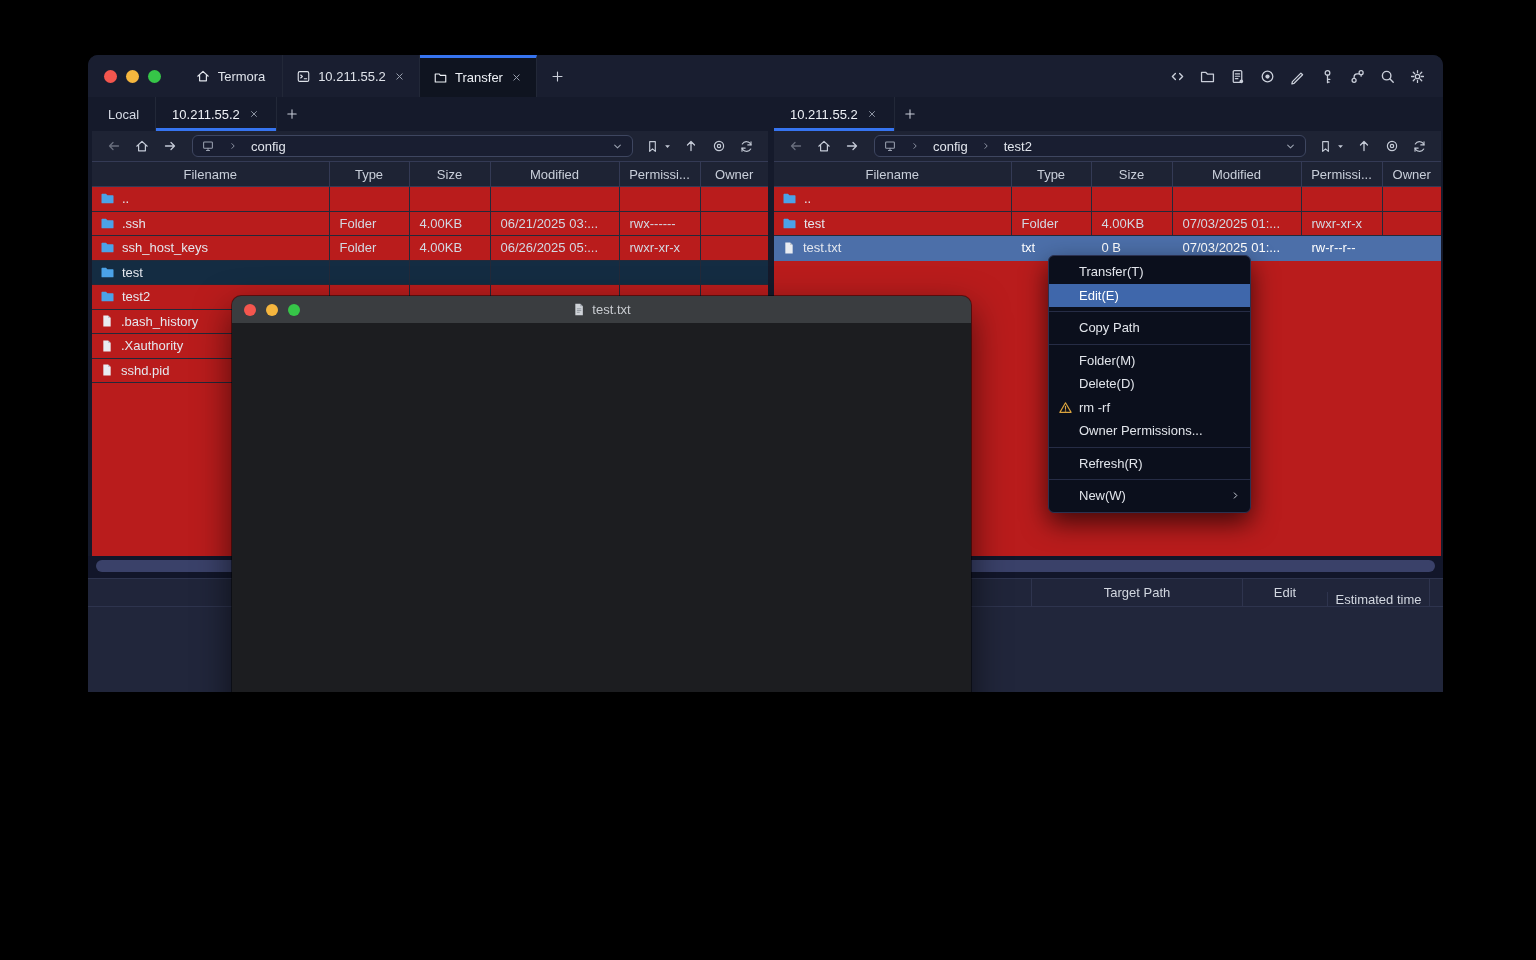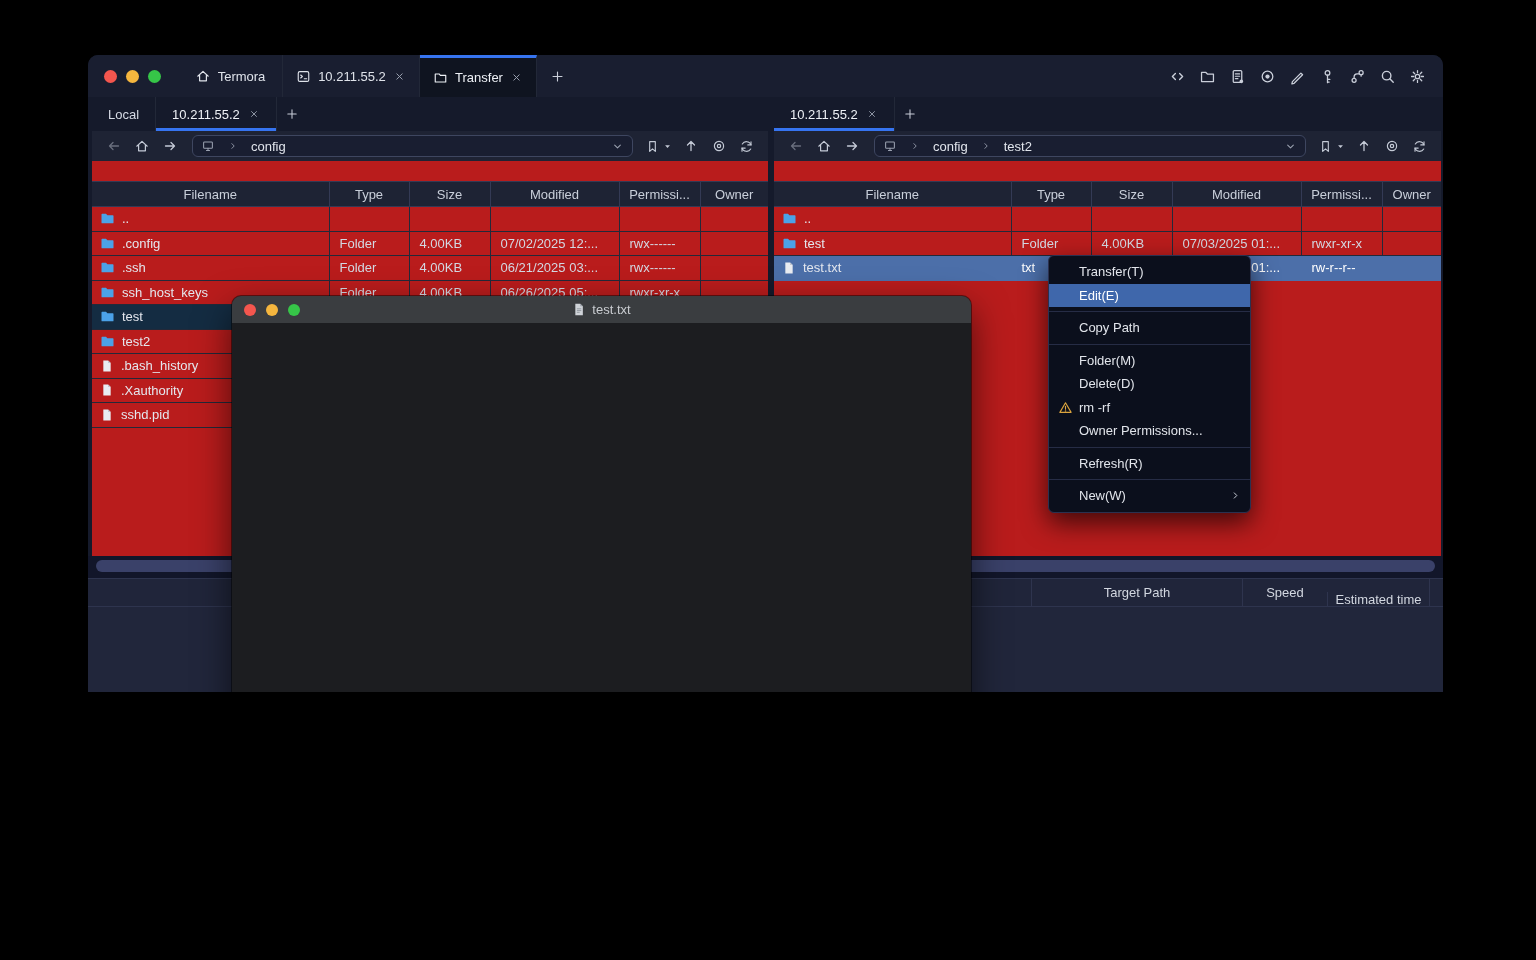--- a/index.html
+++ b/index.html
@@ -37,21 +37,21 @@
   .ptoolbar{height:30px;background:#1e2334;display:flex;align-items:center;padding:0 8px;flex:none;}
   .tbtn{display:flex;align-items:center;justify-content:center;color:#c4cad6;padding:0 6px;}
   .tbtn.dim{opacity:.45;}
   .pathbar{flex:1;height:22px;margin:0 8px;background:#191e31;border:1px solid #3e4660;border-radius:6px;
            display:flex;align-items:center;gap:13px;padding:0 8px;font-size:13px;color:#e1e5ec;min-width:0;}
   .pathbar .muted{color:#9aa1b0;display:flex;align-items:center;}
   .pathbar .sp{flex:1;}
   .bmgroup{display:flex;align-items:center;gap:2px;color:#c4cad6;padding:0 4px;}
 
   
-  .ftable{border-collapse:collapse;table-layout:fixed;width:100%;font-size:13px;color:#d3d8e2;margin-top:20px;}
+  .ftable{border-collapse:collapse;table-layout:fixed;width:100%;font-size:13px;color:#d3d8e2;}
   .ftable th{height:25px;font-weight:400;color:#c9cfda;text-align:center;
              border:1px solid #343a55;border-left:none;background:#1e2334;overflow:hidden;white-space:nowrap;}
   .ftable th:last-child{border-right:none;}
   .ftable td{height:24.5px;border-bottom:1px solid #232939;border-right:1px solid #232939;
              padding:0 0 0 10px;overflow:hidden;white-space:nowrap;}
   .ftable td:last-child{border-right:none;}
   .nmwrap{display:flex;align-items:center;gap:7px;min-width:0;}
   .ftable td.c-name{padding-left:8px;color:#e4e7ee;}
   tr.sel td{background:#4c6fa9;color:#fff;border-color:#4c6fa9;}
   tr.sel-inactive td{background:#142c42;border-top:1px solid #44719f;}
@@ -384,35 +384,20 @@
                 <td></td>
                 <td></td>
                 <td></td>
             </tr>
             <tr>
               <td class="c-name">
                   <div class="nmwrap">
                     <svg class="ic" width="15" height="15">
                       <use href="#i-dir"></use>
                     </svg>
-                    <span>.config</span>
-                  </div>
-                </td>
-              <td>Folder</td>
-                <td>4.00KB</td>
-                <td>07/02/2025 12:...</td>
-                <td>rwx------</td>
-                <td></td>
-            </tr>
-            <tr>
-              <td class="c-name">
-                  <div class="nmwrap">
-                    <svg class="ic" width="15" height="15">
-                      <use href="#i-dir"></use>
-                    </svg>
                     <span>.ssh</span>
                   </div>
                 </td>
               <td>Folder</td>
                 <td>4.00KB</td>
                 <td>06/21/2025 03:...</td>
                 <td>rwx------</td>
                 <td></td>
             </tr>
             <tr>
@@ -660,21 +645,21 @@
       </div>
     </div>
 
     <div class="hscroll">
       <div class="hthumb"></div>
     </div>
 
     <div class="transfer-header">
       <div class="th-fill"></div>
       <div class="th-col th-c1">Target Path</div>
-      <div class="th-col th-c2">Speed</div>
+      <div class="th-col th-c2">Edit</div>
       <div class="th-col th-c3">Estimated time</div>
       <div class="th-gutter"></div>
     </div>
     <div class="bottom-area">
       <div class="vline"></div>
     </div>
     <div class="bottom-strip"></div>
   </div>
 
   <div class="editor">

